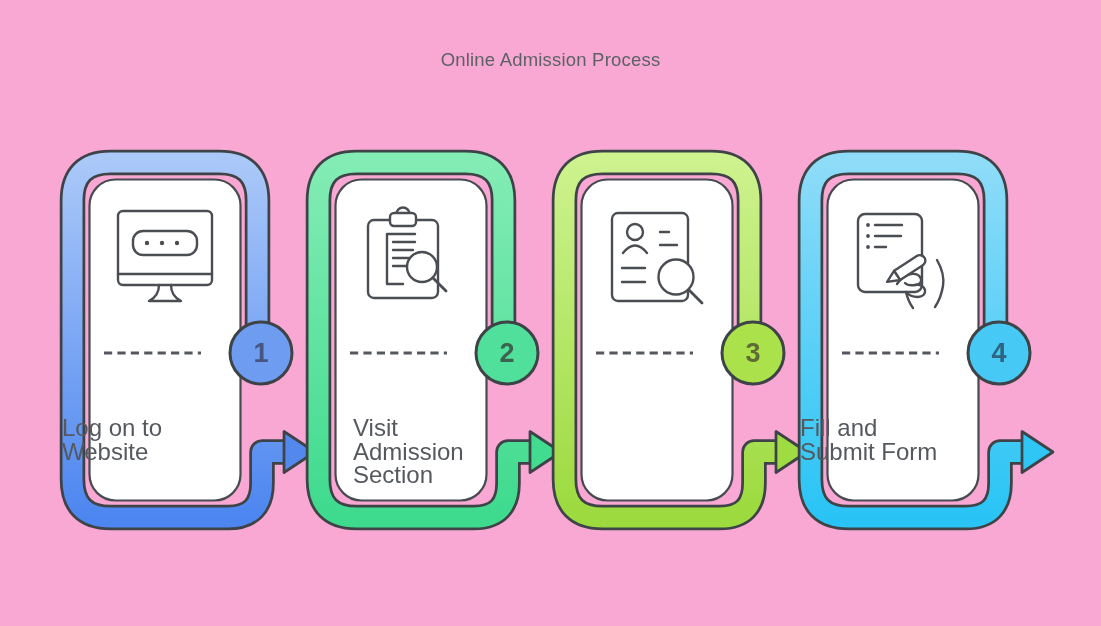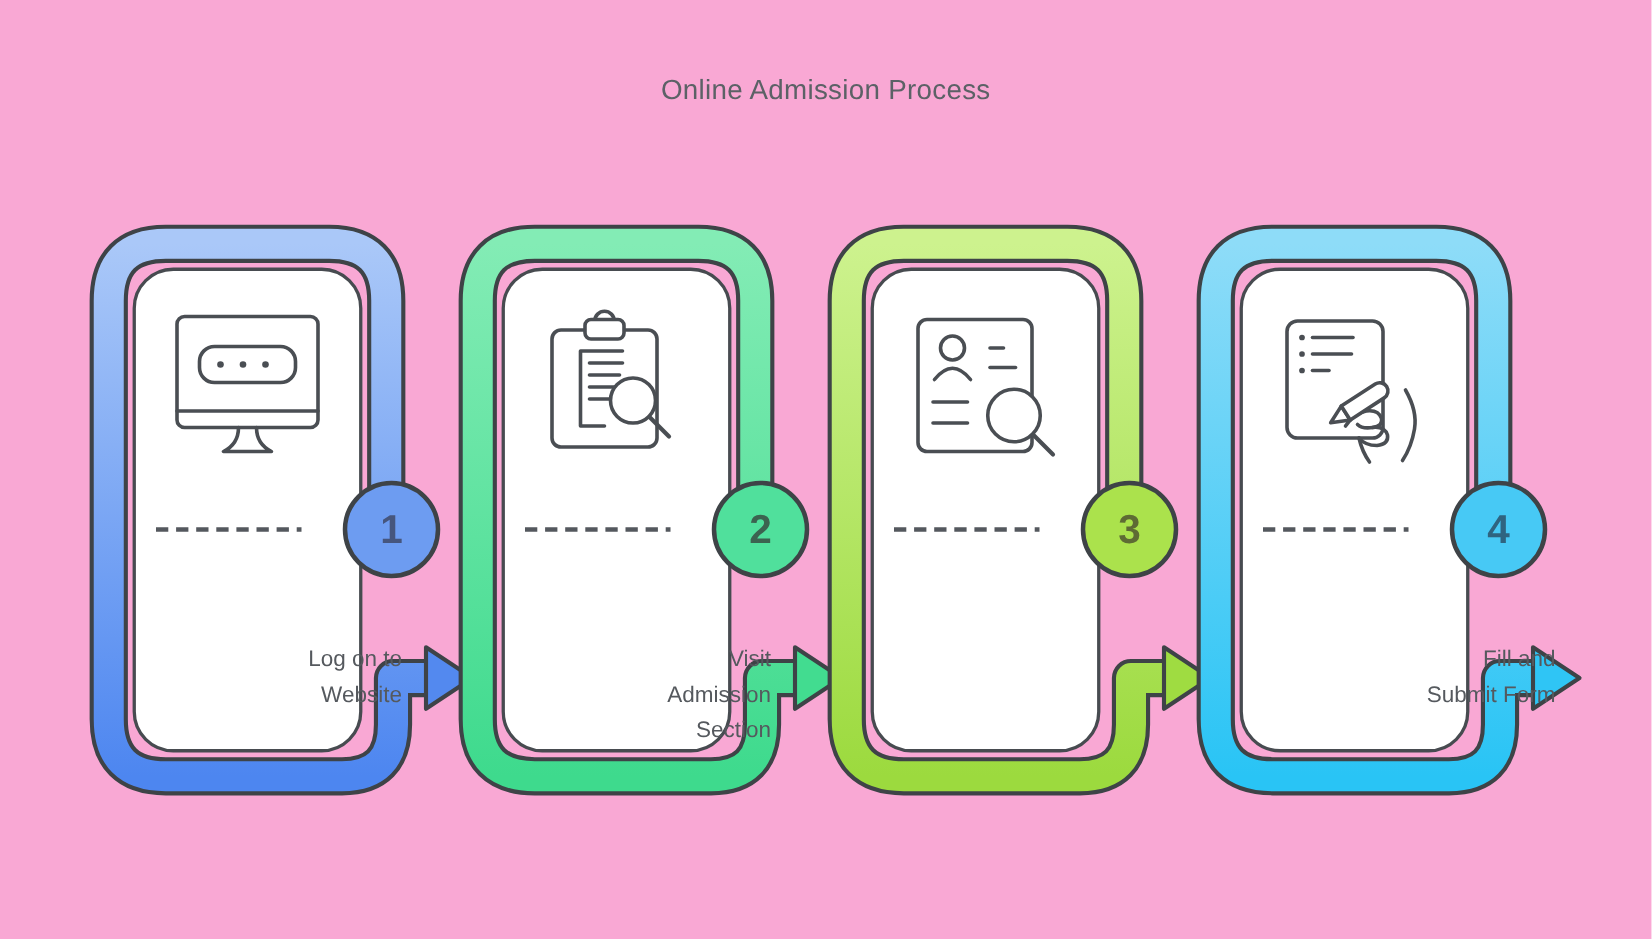--- a/index.html
+++ b/index.html
@@ -11,22 +11,22 @@
     position:absolute;left:0;top:49px;width:1101px;text-align:center;
     font-size:18.5px;letter-spacing:.2px;color:#5c6166;font-weight:500;
   }
   .step{position:absolute;top:152px;width:206px;height:376px;}
   .step svg.frame{position:absolute;left:0;top:0;overflow:visible;}
   .badge-num{
     position:absolute;left:168px;top:170px;width:62px;height:62px;
     line-height:62px;text-align:center;font-size:27px;font-weight:700;
   }
   .step-label{
-    position:absolute;left:0;top:276px;width:206px;text-align:right;
-    font-size:15px;line-height:23.5px;color:#55595e;white-space:pre-line;
+    position:absolute;left:0;top:264px;width:206px;text-align:left;
+    font-size:24px;line-height:23.5px;color:#55595e;white-space:pre-line;
   }
 </style>
 </head>
 <body>
 
 <div class="canvas">
 
   <div class="diagram-title" style="color: rgb(92, 97, 102);">Online Admission Process</div>
 
   <div class="step" style="left:62px">
@@ -85,21 +85,21 @@
         <path d="M54,30 H26 V80 H42"></path>
         <path d="M32,38 H54"></path>
           <path d="M32,46 H52"></path>
           <path d="M32,54 H50"></path>
           <path d="M32,62 H48"></path>
         <circle cx="61" cy="63" r="15" fill="#ffffff"></circle>
         <path d="M72,74 L85,87" stroke-width="2.8"></path>
       </g>
     </svg>
     <div class="badge-num" style="color: rgb(60, 99, 80);">2</div>
-    <div class="step-label" style="color: rgb(85, 89, 94);">Visit
+    <div class="step-label" style="color: rgb(85, 89, 94); margin-left: 45px;">Visit
 Admission
 Section</div>
   </div>
 
   <div class="step" style="left:554px">
     <svg class="frame" width="206" height="376" viewBox="0 0 206 376">
       <defs>
         <linearGradient id="grad2" x1="0" y1="0" x2="0" y2="1">
           <stop offset="0" stop-color="#cdf28e"></stop>
           <stop offset="1" stop-color="#9cda3e"></stop>
@@ -158,17 +158,17 @@
         <path d="M62,81 Q70,80 72,86 Q73,92 65,93 Q57,93 53,88"></path>
         <path d="M84,56 Q92,70 90,82 Q88,94 82,103"></path>
         <path d="M53,88 Q55,97 60,104"></path>
         <g transform="translate(33,78) rotate(-33)">
           <path d="M13,-5 L1,0.5 L13,6 Z" fill="#ffffff"></path>
           <path d="M13,-5 H40 A5.5,5.5 0 0 1 40,6 H13 Z" fill="#ffffff"></path>
         </g>
       </g>
     </svg>
     <div class="badge-num" style="color: rgb(47, 100, 128);">4</div>
-    <div class="step-label" style="color: rgb(85, 89, 94); padding-left: 31px;">Fill and
+    <div class="step-label" style="color: rgb(85, 89, 94);">Fill and
 Submit Form</div>
   </div>
 
 </div>
 
 </body></html>

